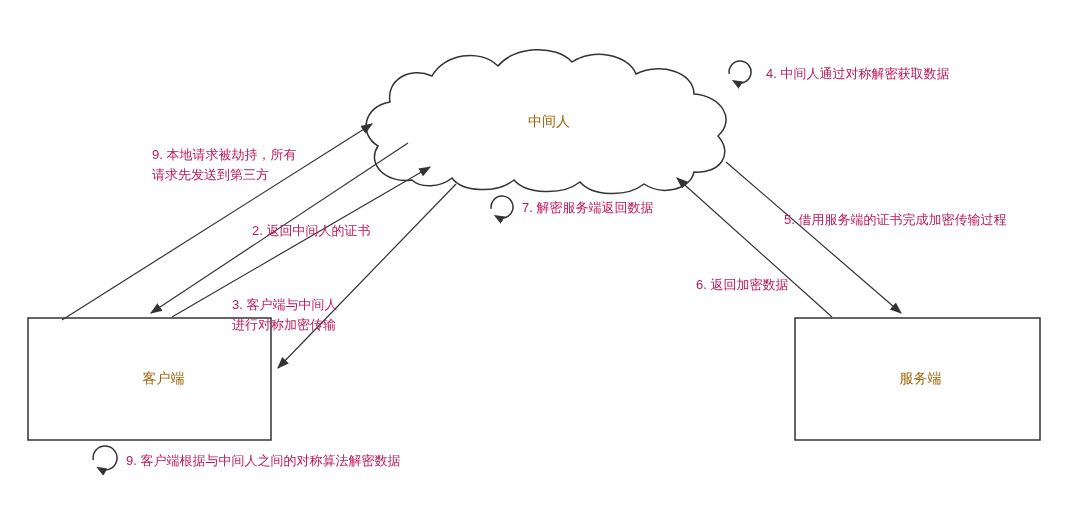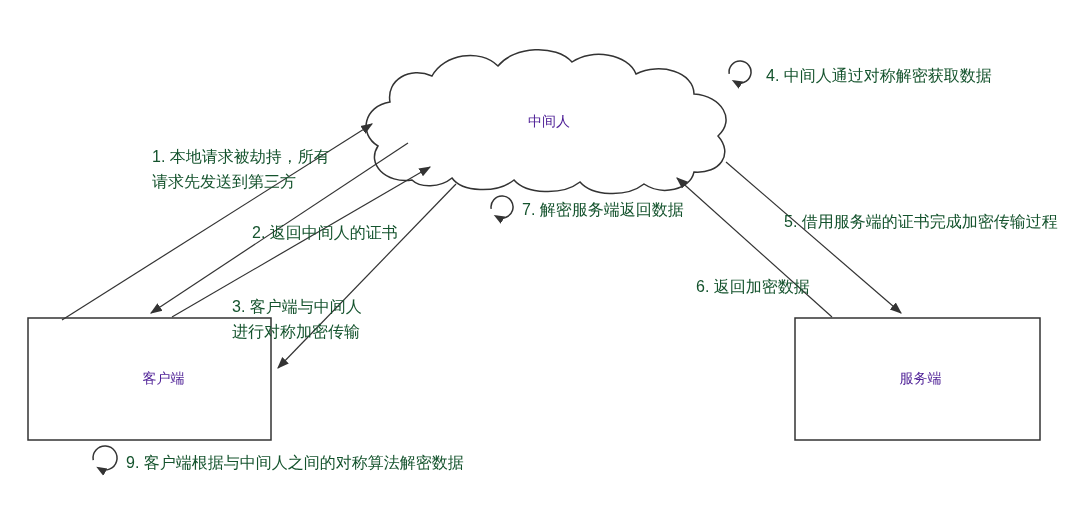--- a/index.html
+++ b/index.html
@@ -14,30 +14,30 @@
     height: 511px;
     background: #ffffff;
     overflow: hidden;
   }
   .stage svg {
     position: absolute;
     left: 0; top: 0;
   }
   .lbl {
     position: absolute;
-    font-size: 16px;
+    font-size: 13px;
     line-height: 1.55;
-    color: #14532d;
+    color: #be185d;
     white-space: pre-line;
     z-index: 2;
   }
   .node-lbl {
     position: absolute;
     font-size: 14px;
-    color: #4c1d95;
+    color: #a16207;
     z-index: 2;
   }
   .center {
     text-align: center;
   }
 </style>
 </head>
 <body>
 
 <div class="stage">
@@ -81,21 +81,21 @@
 
     <path d="M729.2,73.9 A11,11 0 1 1 734.5,81.5" fill="none" stroke="#333333" stroke-width="1.5" marker-end="url(#arrow-sm)"></path>
     <path d="M491.2,208.9 A11,11 0 1 1 496.5,216.5" fill="none" stroke="#333333" stroke-width="1.5" marker-end="url(#arrow-sm)"></path>
     <path d="M93.2,460.1 A12,12 0 1 1 99,468.4" fill="none" stroke="#333333" stroke-width="1.5" marker-end="url(#arrow-sm)"></path>
   </svg>
 
   <div class="node-lbl" style="left:528px; top:113px;">中间人</div>
   <div class="node-lbl center" style="left:28px; top:370px; width:271px;">客户端</div>
   <div class="node-lbl center" style="left:795px; top:370px; width:251px;">服务端</div>
 
-  <div class="lbl" style="left:152px; top:145px;">1. 本地请求被劫持，所有
+  <div class="lbl" style="left:152px; top:145px;">9. 本地请求被劫持，所有
 请求先发送到第三方</div>
   <div class="lbl" style="left:216px; top:221px;margin-left:36px;">2. 返回中间人的证书</div>
   <div class="lbl" style="left:232px; top:259px;margin-top:36px;">3. 客户端与中间人
 进行对称加密传输</div>
   <div class="lbl" style="left:766px; top:64px;">4. 中间人通过对称解密获取数据</div>
   <div class="lbl" style="left:784px; top:210px;">5. 借用服务端的证书完成加密传输过程</div>
   <div class="lbl" style="left:696px; top:259px;margin-top:16px;">6. 返回加密数据</div>
   <div class="lbl" style="left:522px; top:198px;">7. 解密服务端返回数据</div>
   <div class="lbl" style="left:126px; top:451px;">9. 客户端根据与中间人之间的对称算法解密数据</div>
 

